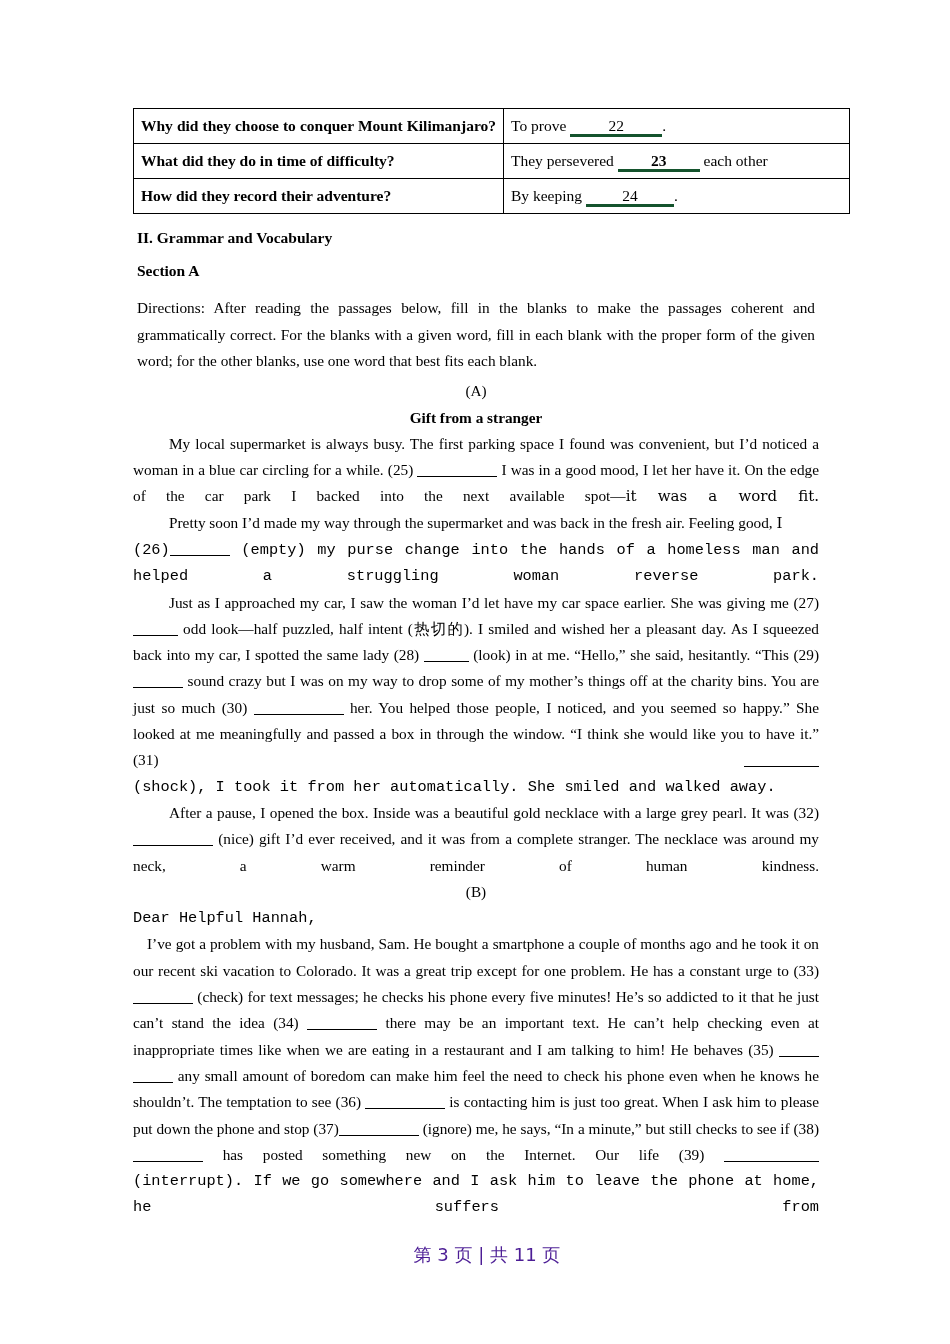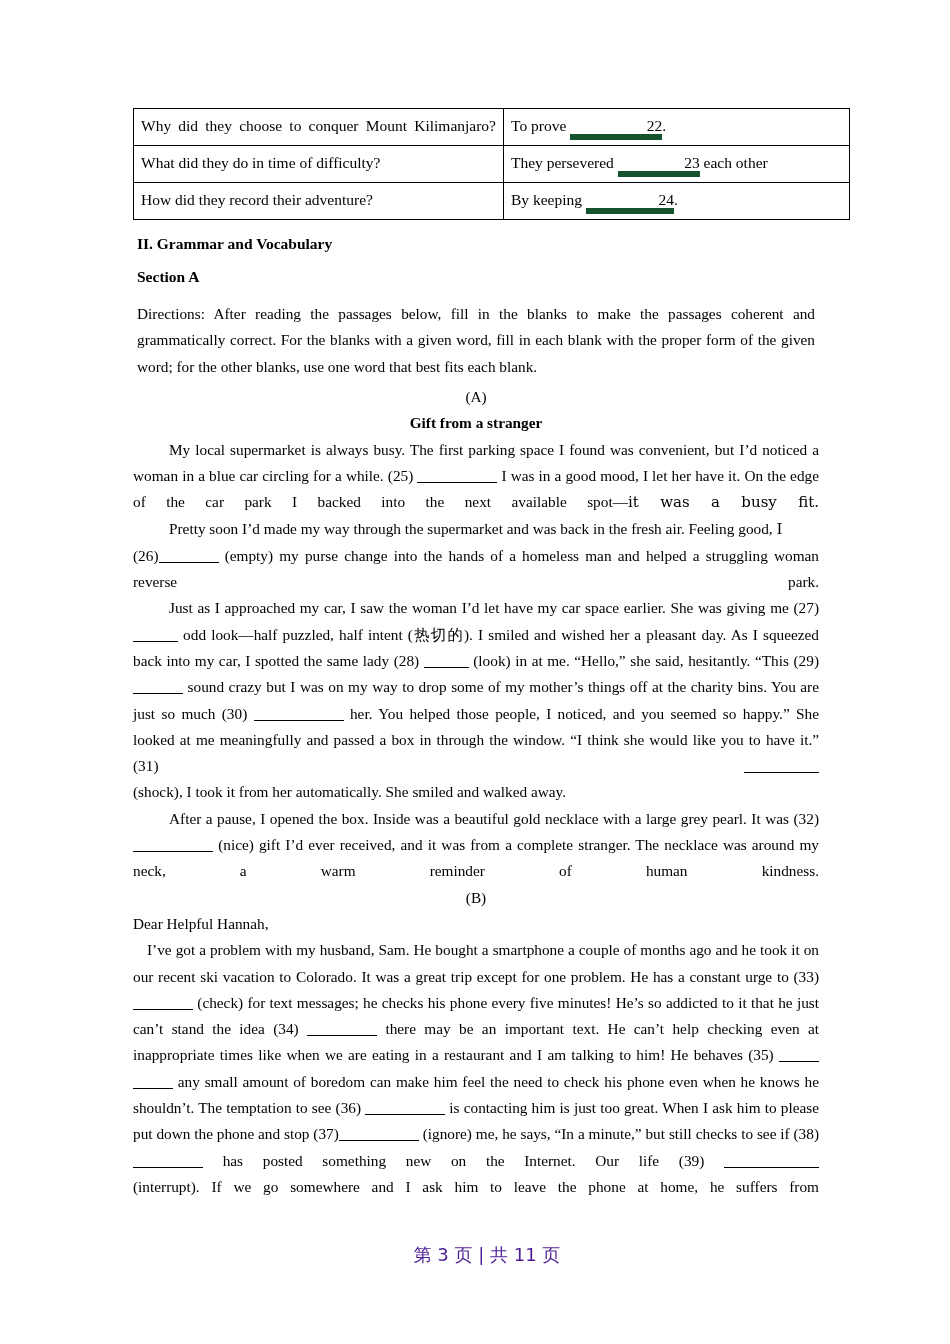--- a/index.html
+++ b/index.html
@@ -35,33 +35,33 @@
     table-layout: fixed;
     margin: 0;
   }
   table.qa-table td {
     border: 1px solid #000;
     padding: 4px 7px 5px 7px;
     font-size: 15.5px;
     line-height: 1.62;
     vertical-align: top;
   }
-  td.col-q { width: 355px; text-align: justify; text-align-last: justify; }
+  td.col-q { width: 355px; text-align: justify; text-align-last: justify; font-weight: bold; }
   td.col-q.nojust { text-align: right; text-align-last: left; }
   td.col-a { width: 331px; }
 
   .blank {
     display: inline-block;
-    border-bottom: 6px solid #14532d;
-    text-align: right;
+    border-bottom: 3px solid #14532d;
+    text-align: center;
     vertical-align: baseline;
     line-height: 1.1;
   }
   .b-22 { width: 92px; }
-  .b-23 { width: 82px; }
+  .b-23 { width: 82px; font-weight: bold; }
   .b-24 { width: 88px; }
 
   
   .h-section {
     font-weight: bold;
     font-size: 15.5px;
     line-height: 1.0;
     margin: 4px;
   }
   .sp-after-table { height: 12px; }
@@ -86,21 +86,21 @@
   p.para {
     font-size: 15.3px;
     line-height: 1.72;
     margin: 0;
     text-align: justify;
     text-align-last: left;
     hyphens: none;
   }
   p.para.indent { text-indent: 36px; }
   p.para.full { text-align: justify; text-align-last: justify; }
-  p.noindent { text-indent: 0; }
+  p.noindent { text-indent: 0; font-family: Liberation Mono, monospace; }
 
   
   .altfont {
     font-family: "DejaVu Serif", "Liberation Serif", serif;
     font-size: 15.0px;
   }
 
   
   .u {
     display: inline-block;
@@ -164,21 +164,21 @@
     <div class="h-section">II. Grammar and Vocabulary</div>
     <div class="sp-2"></div>
     <div class="h-section">Section A</div>
     <div class="sp-2"></div>
 
     <p class="directions">Directions: After reading the passages below, fill in the blanks to make the passages coherent and grammatically correct. For the blanks with a given word, fill in each blank with the proper form of the given word; for the other blanks, use one word that best fits each blank.</p>
 
     <div class="center-line">(A)</div>
     <div class="center-line bold">Gift from a stranger</div>
 
-    <p class="para indent full"><span>My local supermarket is always busy. The first parking space I found was convenient, but I’d noticed a woman in a blue car circling for a while. (25) </span><span class="u u-80"></span><span> I was in a good mood, I let her have it. On the edge of the car park I backed into the next available spot—</span><span class="altfont">it was a busy fit.</span></p>
+    <p class="para indent full"><span>My local supermarket is always busy. The first parking space I found was convenient, but I’d noticed a woman in a blue car circling for a while. (25) </span><span class="u u-80"></span><span> I was in a good mood, I let her have it. On the edge of the car park I backed into the next available spot—</span><span class="altfont">it was a word fit.</span></p>
 
     <p class="para indent"><span>Pretty soon I’d made my way through the supermarket and was back in the fresh air. Feeling good, </span><span class="altfont">I</span></p>
 
     <p class="para noindent full"><span>(26)</span><span class="u u-60"></span><span> (empty) my purse change into the hands of a homeless man and helped a struggling woman reverse park.</span></p>
 
     <p class="para indent full"><span>Just as I approached my car, I saw the woman I’d let have my car space earlier. She was giving me (27) </span><span class="u u-45"></span><span> odd look—half puzzled, half intent (</span><span>热切的</span><span>). I smiled and wished her a pleasant day. As I squeezed back into my car, I spotted the same lady (28) </span><span class="u u-45"></span><span> (look) in at me. “Hello,” she said, hesitantly. “This (29) </span><span class="u u-50"></span><span> sound crazy but I was on my way to drop some of my mother’s things off at the charity bins. You are just so much (30) </span><span class="u u-90"></span><span> her. You helped those people, I noticed, and you seemed so happy.” She looked at me meaningfully and passed a box in through the window. “I think she would like you to have it.” (31) </span><span class="u u-75"></span></p>
 
     <p class="para noindent"><span>(shock), I took it from her automatically. She smiled and walked away.</span></p>
 
     <p class="para indent full"><span>After a pause, I opened the box. Inside was a beautiful gold necklace with a large grey pearl. It was (32) </span><span class="u u-80"></span><span> (nice) gift I’d ever received, and it was from a complete stranger. The necklace was around my neck, a warm reminder of human kindness.</span></p>

